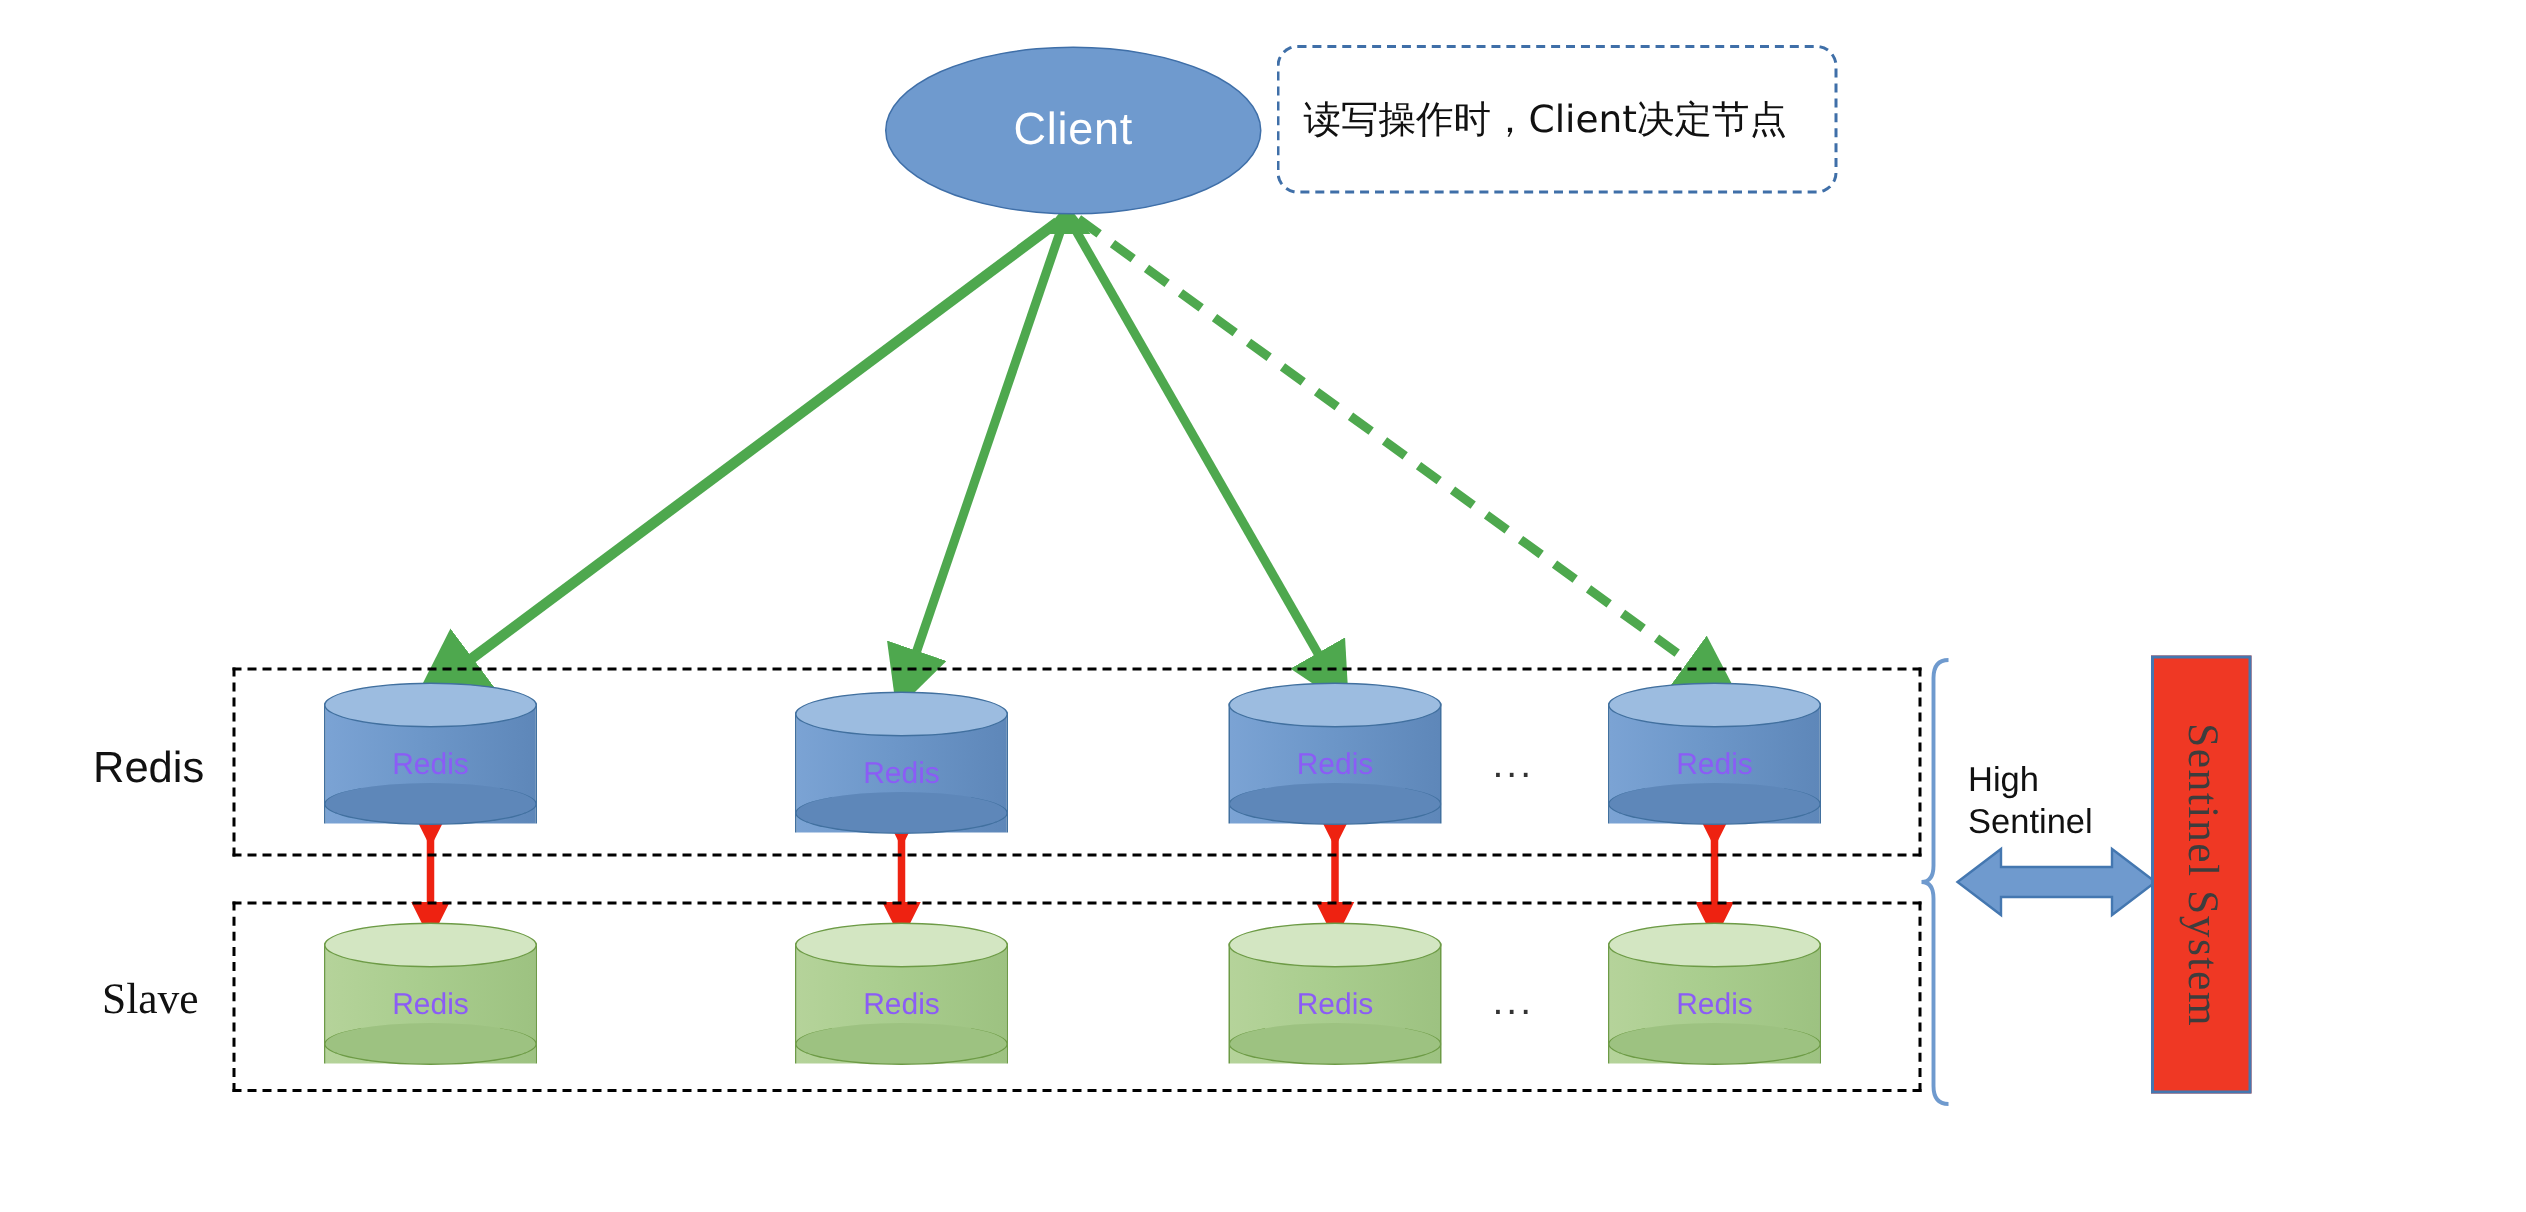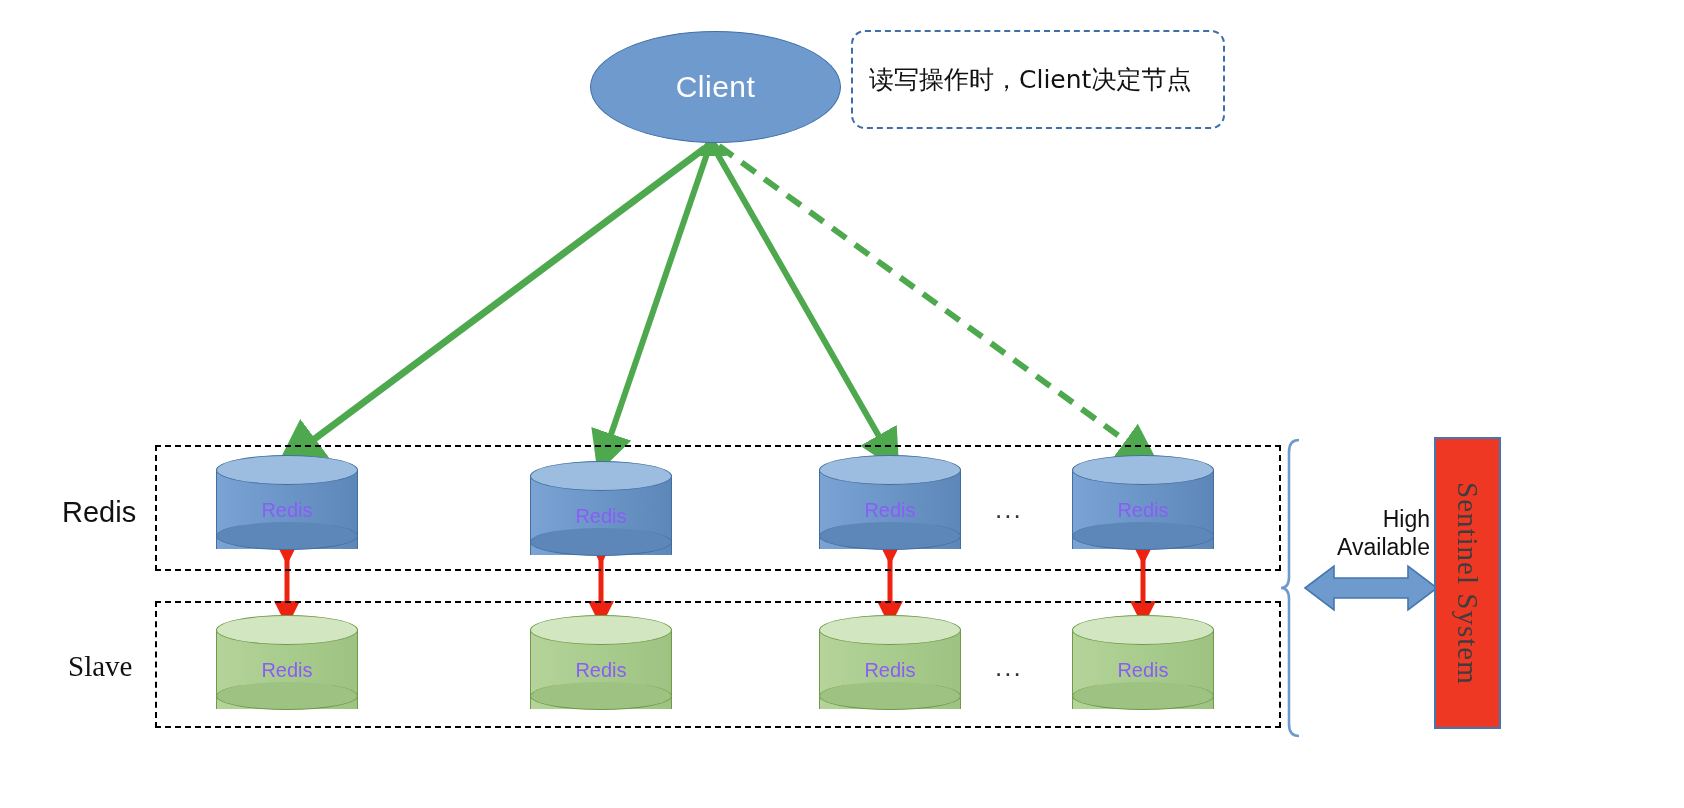--- a/index.html
+++ b/index.html
@@ -52,21 +52,21 @@
   .cyl.master .bottomcap{background:#5e87b9;border:1.4px solid #41709f;border-top:none;}
   
   .cyl.slave .body{background:linear-gradient(to right,#b5d39a 0%,#a9cd8e 45%,#9dc281 100%);
                    border-left:1.4px solid #6d9b46;border-right:1.4px solid #6d9b46;}
   .cyl.slave .top{background:#d3e6c2;border:1.4px solid #6d9b46;}
   .cyl.slave .bottomcap{background:#9dc281;border:1.4px solid #6d9b46;border-top:none;}
 
   .ellipsis{position:absolute;font-size:26px;color:#333;letter-spacing:2px;}
 
   
-  #ha-label{position:absolute;left:1312px;top:505px;width:118px;text-align:right;
+  #ha-label{position:absolute;left:1312px;top:505px;width:118px;text-align:left;
             font-size:23px;color:#111;line-height:1.22;}
   #sentinel-box{
     position:absolute;left:1434px;top:437px;width:67px;height:292px;
     background:#ef3824;border:2px solid #4477b0;box-sizing:border-box;
     display:flex;align-items:center;justify-content:center;
   }
   #sentinel-text{
     writing-mode:vertical-rl;font-family:"Liberation Serif","DejaVu Serif",serif;
     font-size:29px;color:#3d3d3d;white-space:nowrap;letter-spacing:1px;
   }
@@ -205,20 +205,20 @@
 
   <div class="cyl slave" style="left:1072px;top:615px;">
     <div class="body"></div>
     <div class="bottomcap"></div>
     <div class="top"></div>
     <div class="label">Redis</div>
   </div>
 
   <div id="ha-label">
     <div>High</div>
-    <div>Available</div>
+    <div>Sentinel</div>
   </div>
 
   <div id="sentinel-box">
     <span id="sentinel-text">Sentinel System</span>
   </div>
 
 </div>
 
 </body></html>

